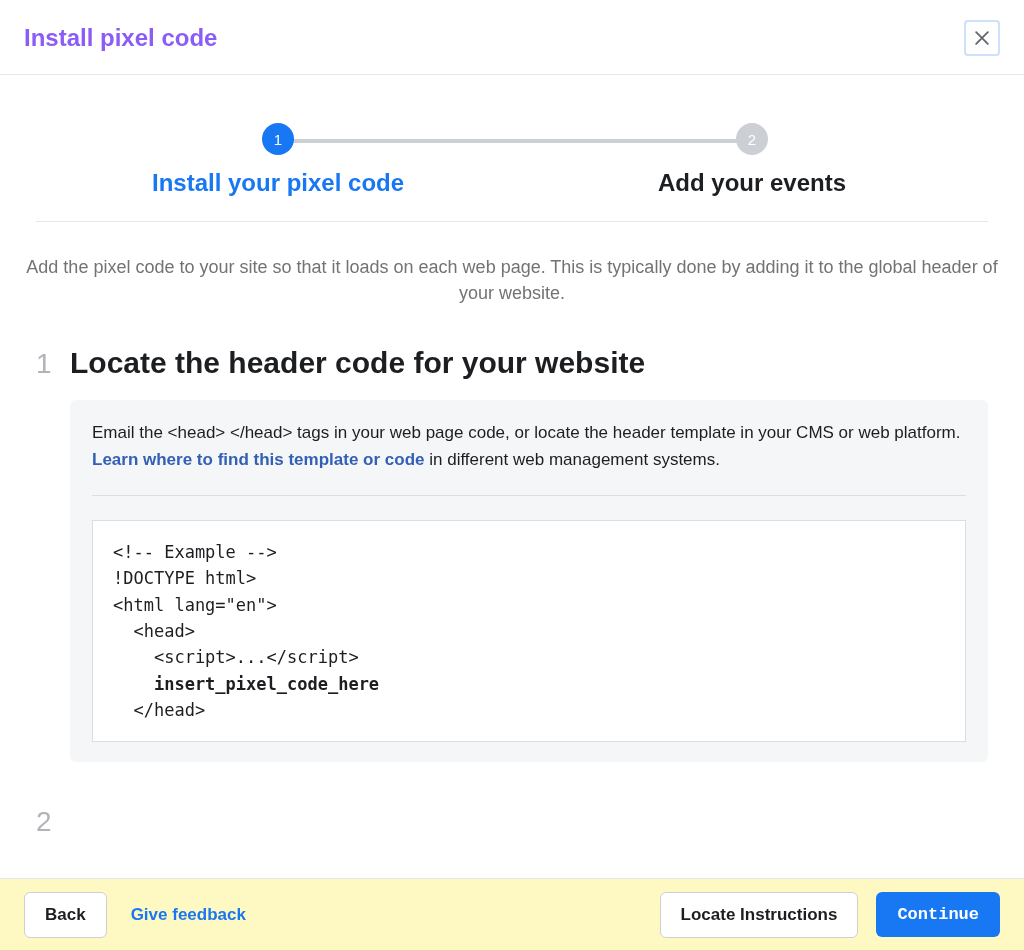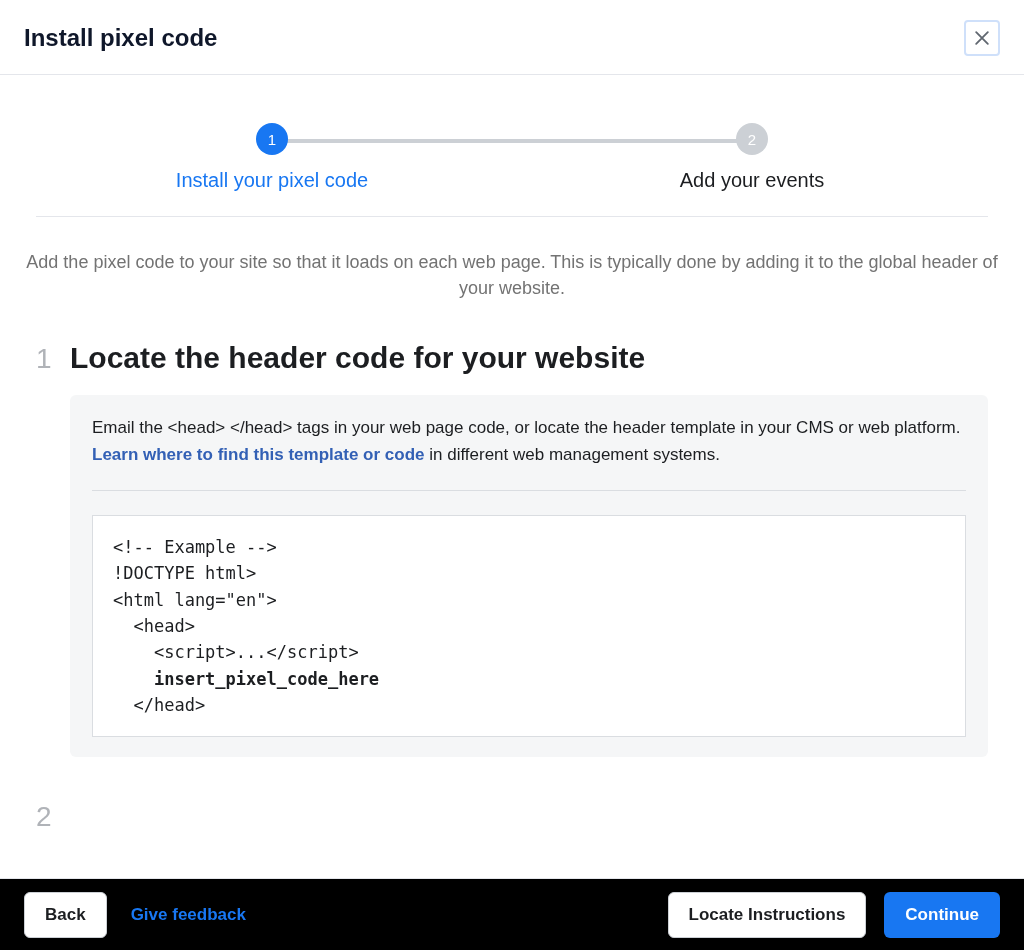--- a/index.html
+++ b/index.html
@@ -15,21 +15,21 @@
   .header {
     display: flex;
     justify-content: space-between;
     align-items: center;
     padding: 20px 24px 18px 24px;
     border-bottom: 1px solid #e4e6eb;
   }
   .header h1 {
     font-size: 24px;
     font-weight: 700;
-    color: #0f172a;
+    color: #8b5cf6;
   }
   .close-btn {
     width: 36px;
     height: 36px;
     border: 2px solid #cfe0fa;
     border-radius: 4px;
     background: #fff;
     display: flex;
     align-items: center;
     justify-content: center;
@@ -79,22 +79,23 @@
     display: flex;
     align-items: center;
     justify-content: center;
     font-size: 15px;
     color: #fff;
     margin-bottom: 14px;
   }
   .step-circle.active { background: #1877f2; }
   .step-circle.inactive { background: #ccd0d5; }
   .step-label {
-    font-size: 20px;
+    font-size: 24px;
     text-align: left;
+    font-weight: bold;
   }
   .step-label.active { color: #1877f2; }
   .step-label.inactive { color: #1c1e21; }
   .intro {
     font-size: 18px;
     color: #737373;
     line-height: 1.45;
     margin-bottom: 40px;
     padding: 0 2px;
     margin-left: -24px;
@@ -152,21 +153,21 @@
     white-space: pre;
   }
   .code-box b { font-weight: 700; }
   .footer {
     position: absolute;
     bottom: 0;
     left: 0;
     right: 0;
     height: 72px;
     border-top: 1px solid #e4e6eb;
-    background: #000000;
+    background: #fef9c3;
     display: flex;
     align-items: center;
     justify-content: space-between;
     padding: 0 24px;
   }
   .footer-left, .footer-right { display: flex; align-items: center; gap: 18px; }
   .btn {
     font-size: 17px;
     font-weight: 600;
     padding: 12px 20px;
@@ -181,20 +182,21 @@
   }
   .btn-link {
     background: transparent;
     color: #1877f2;
     border: none;
     padding: 12px 6px;
   }
   .btn-primary {
     background: #1877f2;
     color: #fff;
+    font-family: Liberation Mono, monospace;
   }
 </style>
 </head>
 <body>
 
 <div class="header">
   <h1>Install pixel code</h1>
   <button class="close-btn">
     <svg viewBox="0 0 24 24">
         <path d="M5 5 L19 19 M19 5 L5 19" stroke="#606770" stroke-width="2.2" stroke-linecap="round" fill="none"></path>

